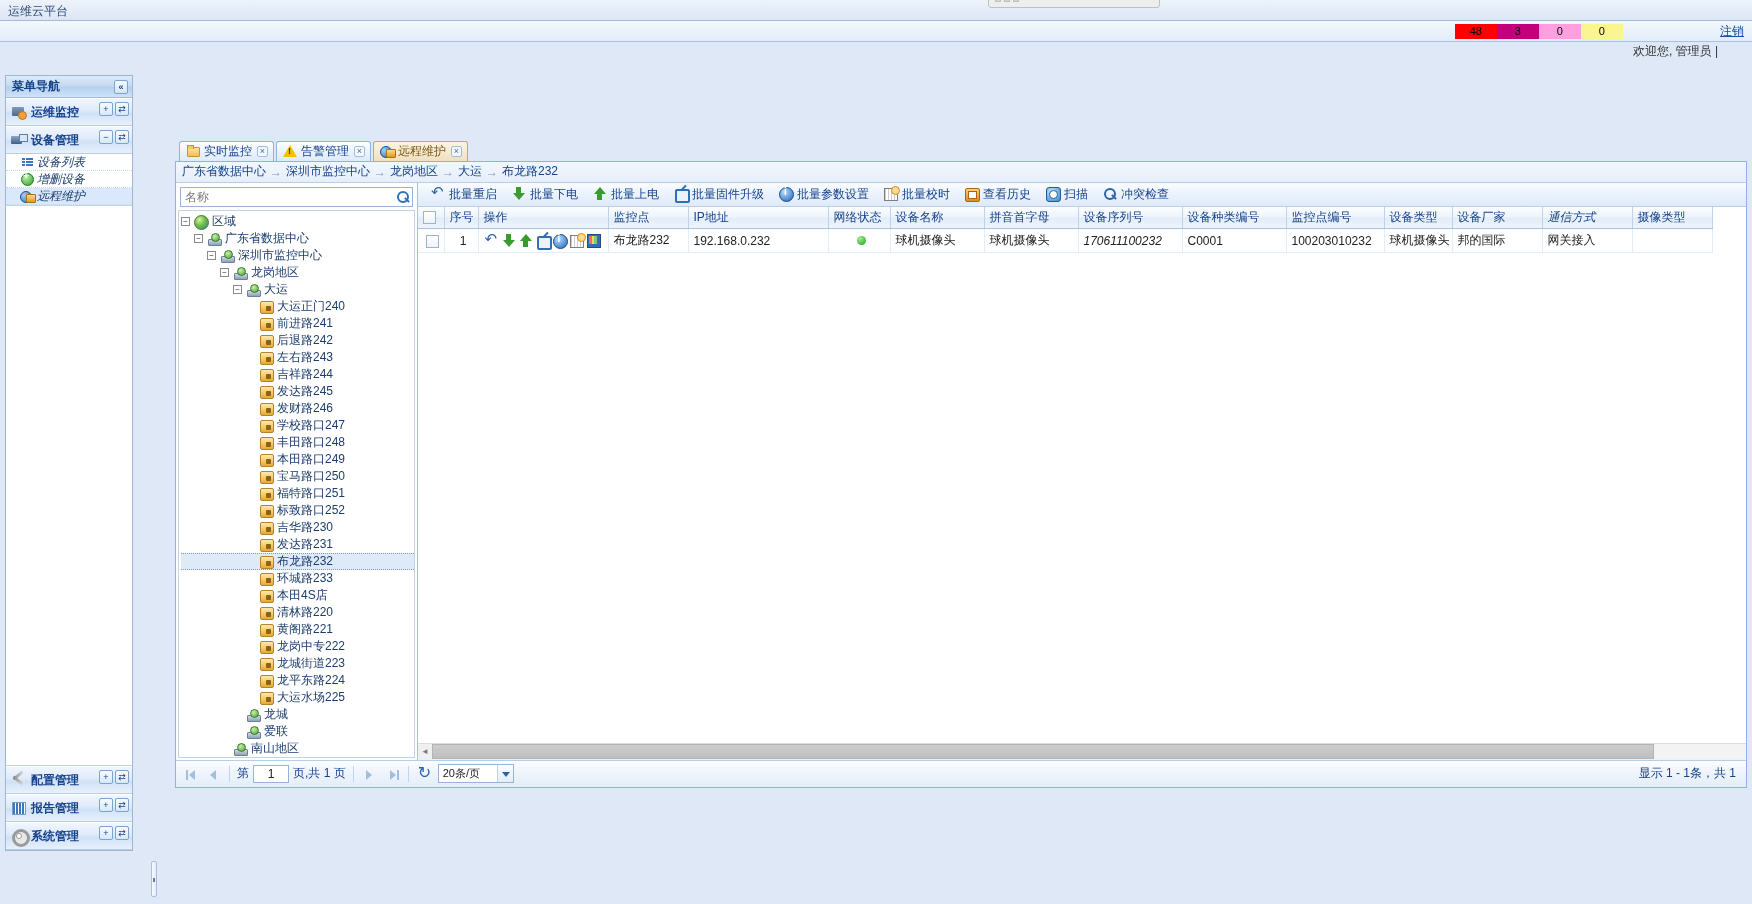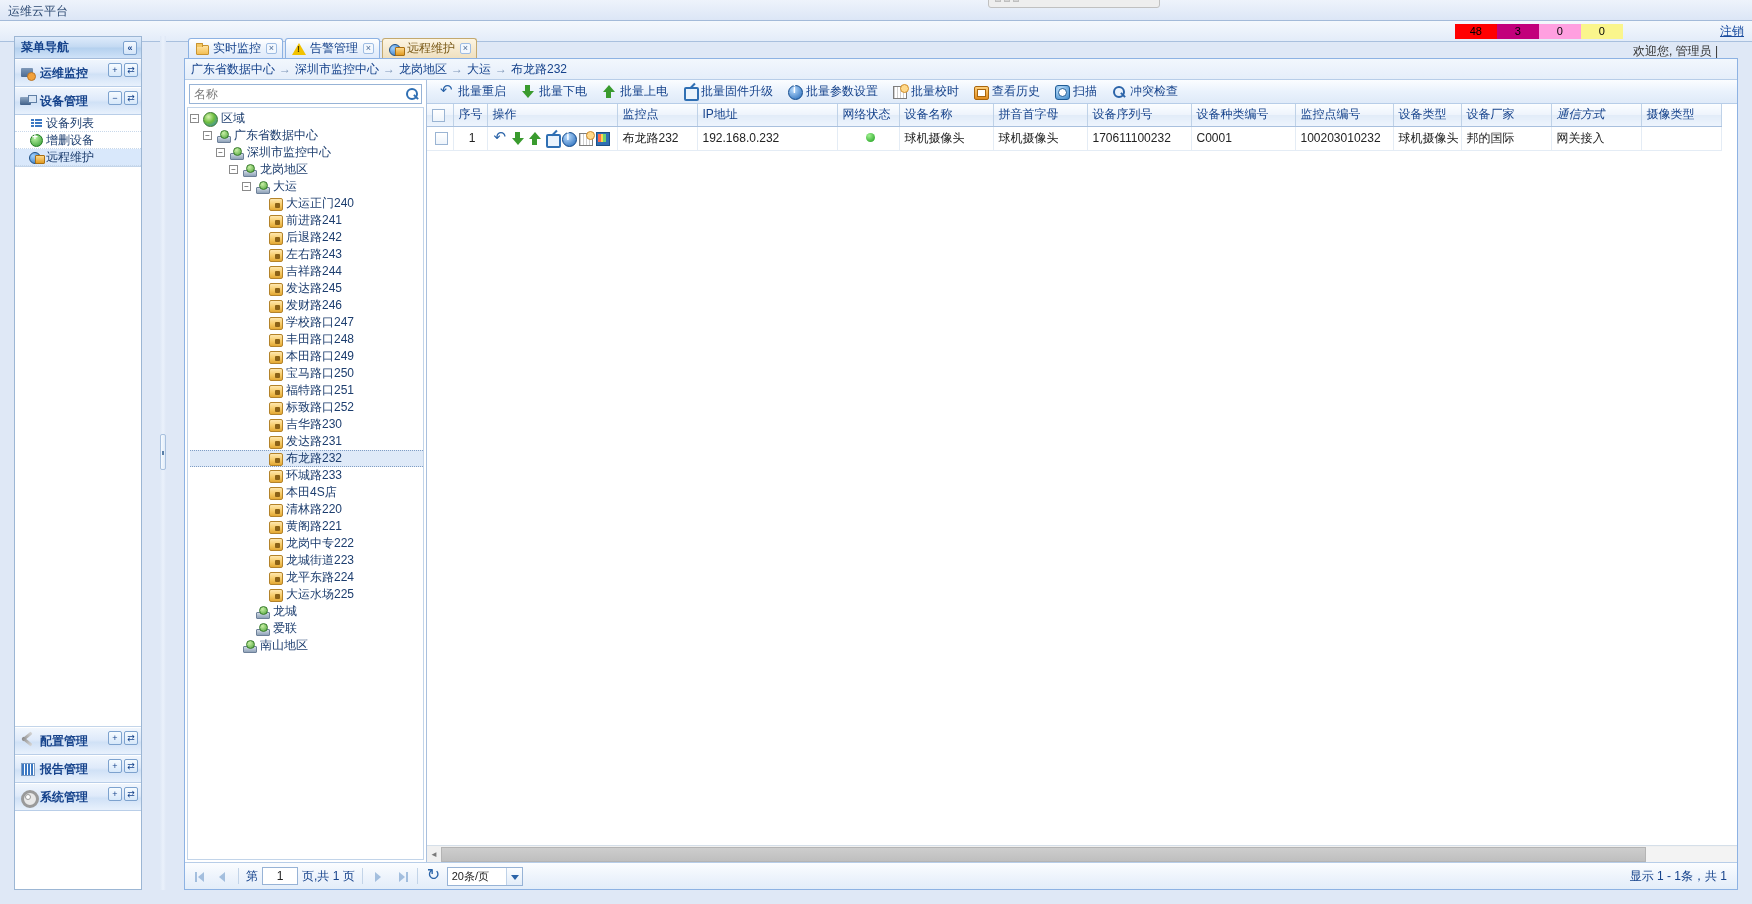--- a/index.html
+++ b/index.html
@@ -55,22 +55,23 @@
     font-family: "Liberation Sans", sans-serif;
   }
   #welcome-text { margin-left: 10px; font-size: 12px; color: #333; margin-top: 40px; }
   #logout-link { color: #1c4ea0; text-decoration: underline; cursor: pointer; margin-left: 2px;}
 
   
   #main-wrap {
     position: absolute;
     top: 22px; left: 0; right: 0; bottom: 0;
     display: flex;
-    padding: 14px;
+    padding: 5px;
     gap: 18px;
+    align-items: center;
   }
 
   
   #sidebar {
     width: 128px;
     background: #fff;
     border: 1px solid #9cb6d4;
     display: flex; flex-direction: column;
     flex-shrink: 0;
   }
@@ -111,20 +112,21 @@
     font-size: 9px; line-height: 12px; text-align: center; color: #15428b;
     cursor: pointer;
   }
   .acc-body { background: #fff; flex: 0 0 auto; }
   .acc-body.stretch { flex: 1 1 auto; border-bottom: 1px solid #c3d5ea; }
   .nav-item {
     height: 17px; display: flex; align-items: center;
     padding-left: 14px; font-size: 12px; color: #1c3d6e;
     border-bottom: 1px dotted #c8d8ea;
     cursor: pointer;
+    font-style: italic;
   }
   .nav-item.selected { background: #d9e8fb; }
   .nav-item .n-icon { width: 14px; height: 14px; margin-right: 3px; flex-shrink: 0; position: relative;}
   .nav-spacer { flex: 1 1 auto; background: #fff; }
 
   
   .ic { display:inline-block; position: relative; }
   .ic-monitor::before {
     content:''; position:absolute; left:1px; top:3px; width:12px; height:9px;
     background: linear-gradient(to bottom,#7f99b8,#4c6b92); border-radius:1px;
@@ -963,21 +965,21 @@
                         <span class="ri ic ic-param"></span>
                         <span class="ri ic ic-clock"></span>
                         <span class="ri ic ic-tile"></span>
                       </div>
                     </td>
                     <td style="width: 80px;">布龙路232</td>
                     <td style="width: 140px;">192.168.0.232</td>
                     <td class="c-center" style="width: 62px;"><span class="status-dot"></span></td>
                     <td style="width: 94px;">球机摄像头</td>
                     <td style="width: 94px;">球机摄像头</td>
-                    <td style="width: 104px;">170611100232</td>
+                    <td style="width: 104px; font-style: italic;">170611100232</td>
                     <td style="width: 104px;">C0001</td>
                     <td style="width: 98px;">100203010232</td>
                     <td style="width: 68px;">球机摄像头</td>
                     <td style="width: 90px;">邦的国际</td>
                     <td style="width: 90px;">网关接入</td>
                     <td style="width: 80px;"></td>
                   </tr>
                 </tbody>
             </table>
           </div>

